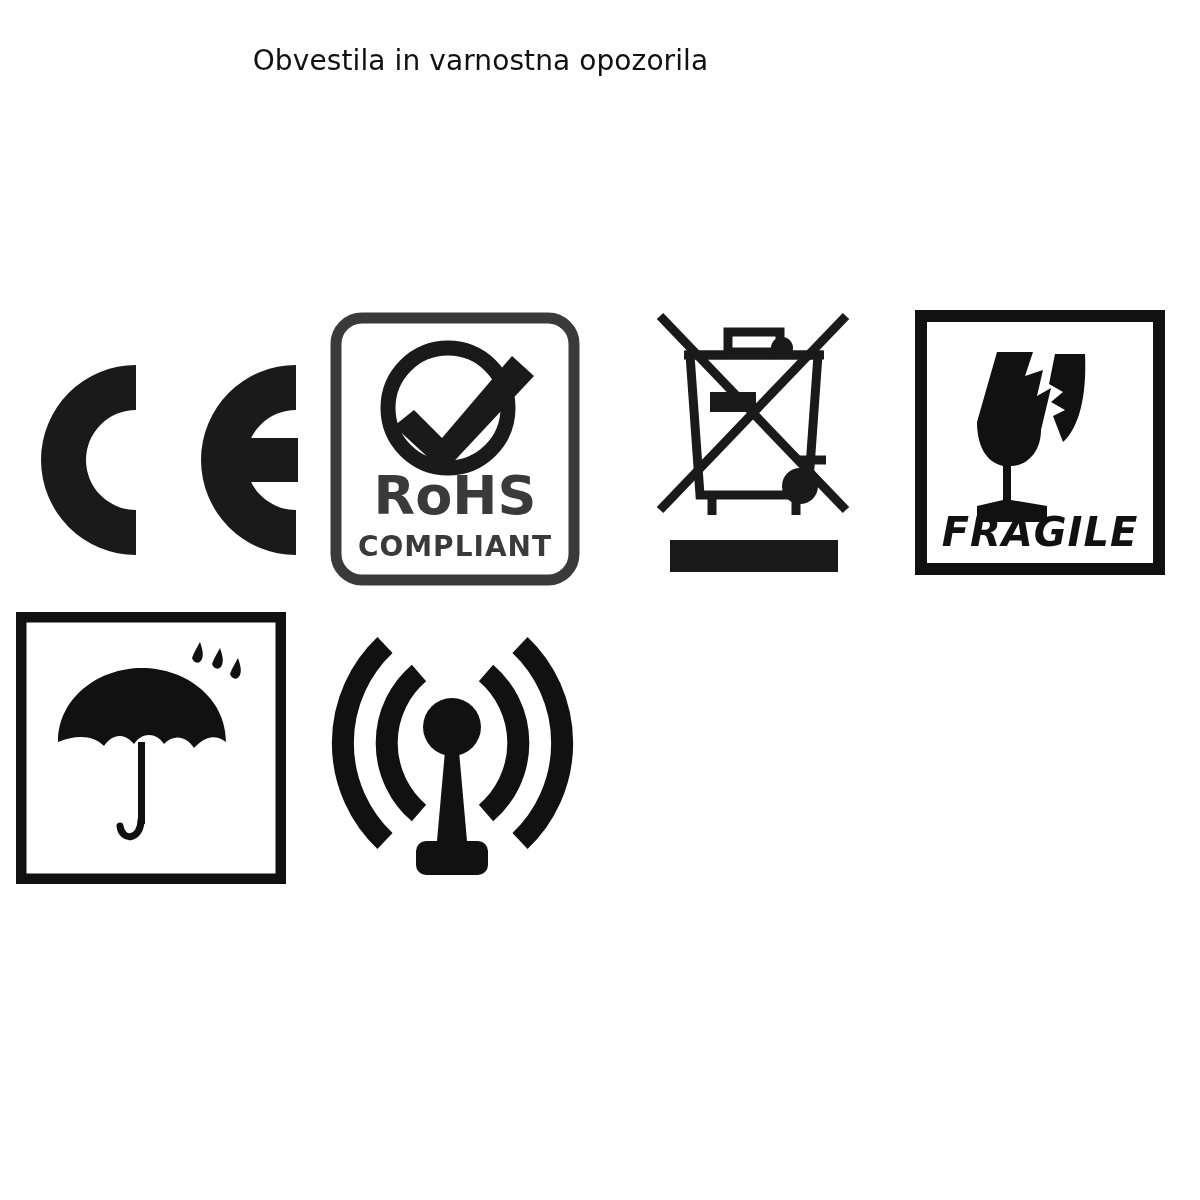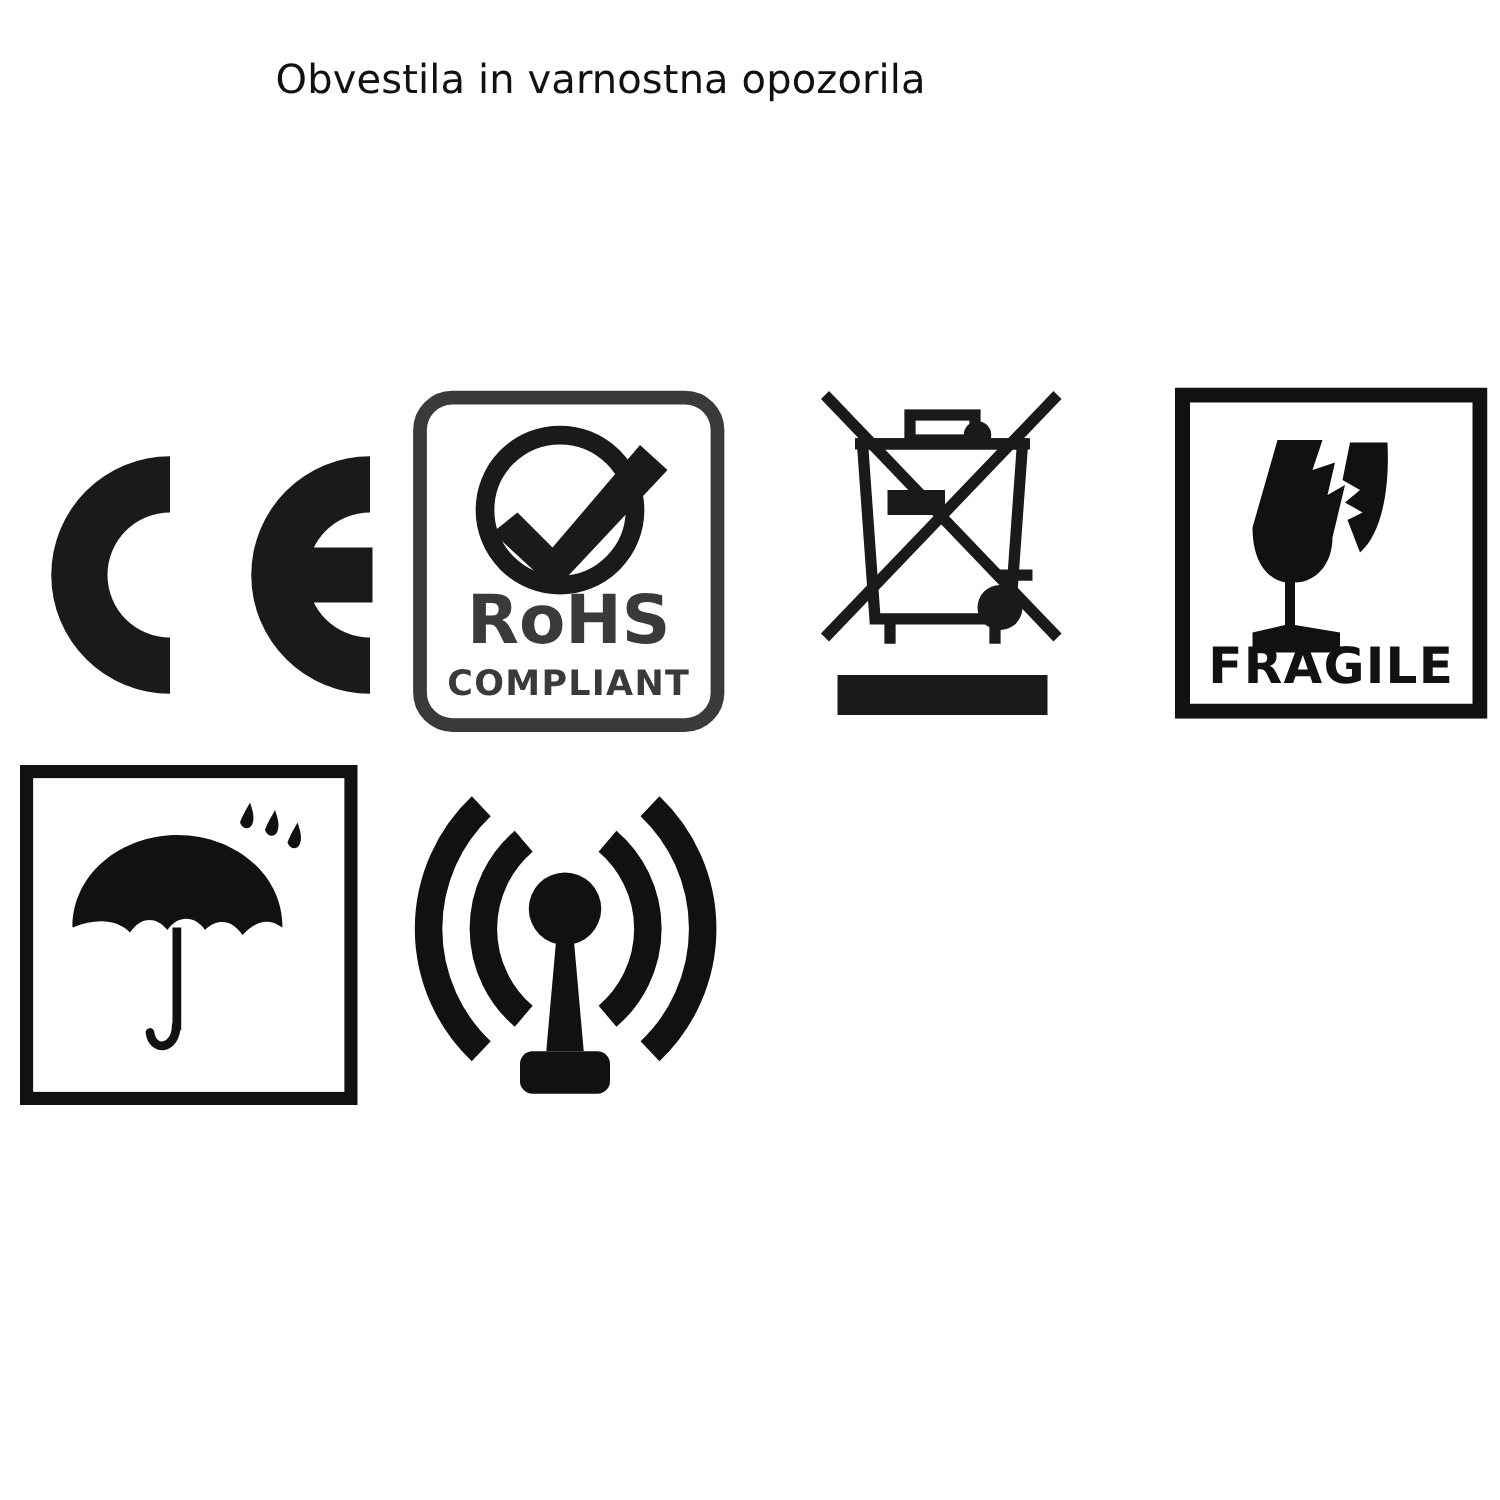--- a/index.html
+++ b/index.html
@@ -14,21 +14,21 @@
     font-family: "DejaVu Sans", "Liberation Sans", sans-serif;
     color: #111111;
     overflow: hidden;
   }
   .page-title {
     position: absolute;
     top: 44px;
     left: 0;
     width: 961px;
     text-align: center;
-    font-size: 32px;
+    font-size: 28px;
     font-weight: 400;
     color: #111111;
     letter-spacing: 0.1px;
   }
   .symbols {
     position: absolute;
     top: 300px;
     left: 0;
     width: 1200px;
   }
@@ -39,21 +39,21 @@
   
   #sym-ce { left: 18px; top: 30px; width: 290px; height: 260px; }
 
   
   #sym-rohs { left: 330px; top: 10px; width: 278px; height: 280px; }
 
   
   #sym-weee { left: 650px; top: 0px; width: 205px; height: 300px; }
 
   
-  #sym-fragile { left: 940px; top: 10px; width: 258px; height: 265px; }
+  #sym-fragile { left: 915px; top: 10px; width: 258px; height: 265px; font-style: italic; }
 
   
   #sym-keepdry { left: 16px; top: 312px; width: 270px; height: 272px; }
 
   
   #sym-rf { left: 315px; top: 305px; width: 275px; height: 280px; }
 
   svg { display: block; }
 </style>
 </head>

